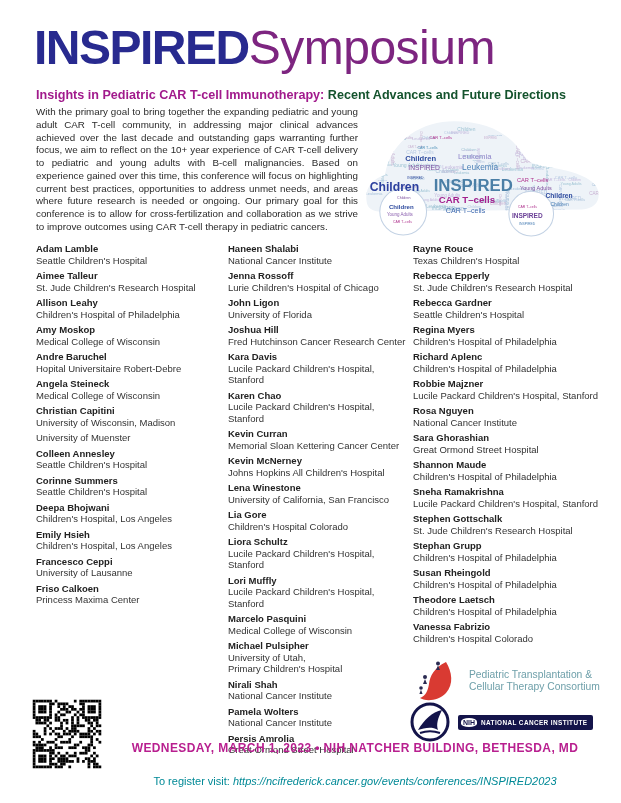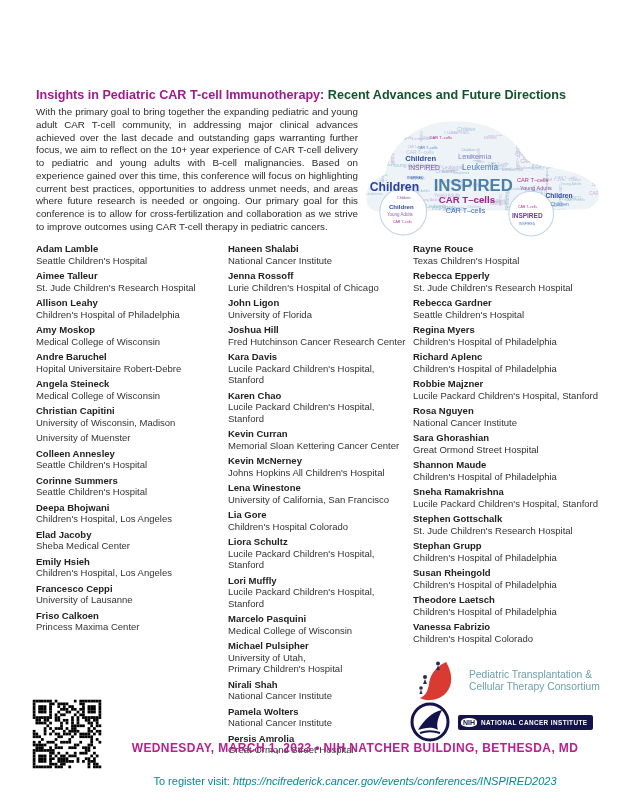--- a/index.html
+++ b/index.html
@@ -41,20 +41,23 @@
   .footer { position:absolute; left:105px; top:741px; width:500px; text-align:center; }
   .footer-event { font-size:12px; font-weight:800; letter-spacing:0.4px; color:#b81f8f; white-space:nowrap; }
   .footer-reg { margin-top:20px; font-size:11px; color:#008996; white-space:nowrap; }
   .footer-reg .url { font-style:italic; color:#008996; text-decoration:none; }
 </style>
 </head>
 <body>
 
 <div class="page">
 
+  <div class="titlebar">
+    <span class="title-main">INSPIRED</span><span class="title-sec">Symposium</span>
+  </div>
 
   <div class="subtitle">
     <span class="sb">Insights in Pediatric CAR T-cell Immunotherapy:</span>
     <span class="sr">Recent Advances and Future Directions</span>
   </div>
 
   <div class="intro">With the primary goal to bring together the expanding pediatric and young adult CAR T-cell community, in addressing major clinical advances achieved over the last decade and outstanding gaps warranting further focus, we aim to reflect on the 10+ year experience of CAR T-cell delivery to pediatric and young adults with B-cell malignancies. Based on experience gained over this time, this conference will focus on highlighting current best practices, opportunities to address unmet needs, and areas where future research is needed or ongoing. Our primary goal for this conference is to allow for cross-fertilization and collaboration as we strive to improve outcomes using CAR T-cell therapy in pediatric cancers.</div>
 
   <div class="wordcloud">
     <svg width="260" height="127" viewBox="0 0 255 125" xmlns="http://www.w3.org/2000/svg">
@@ -282,26 +285,20 @@
       <div class="entry">
         <div class="pname">Corinne Summers</div>
         <div class="paff">
           <div>Seattle Children's Hospital</div>
         </div>
       </div>
       <div class="entry">
         <div class="pname">Deepa Bhojwani</div>
         <div class="paff">
           <div>Children's Hospital, Los Angeles</div>
-        </div>
-      </div>
-      <div class="entry">
-        <div class="pname">Elad Jacoby</div>
-        <div class="paff">
-          <div>Sheba Medical Center</div>
         </div>
       </div>
       <div class="entry">
         <div class="pname">Emily Hsieh</div>
         <div class="paff">
           <div>Children's Hospital, Los Angeles</div>
         </div>
       </div>
       <div class="entry">
         <div class="pname">Francesco Ceppi</div>

